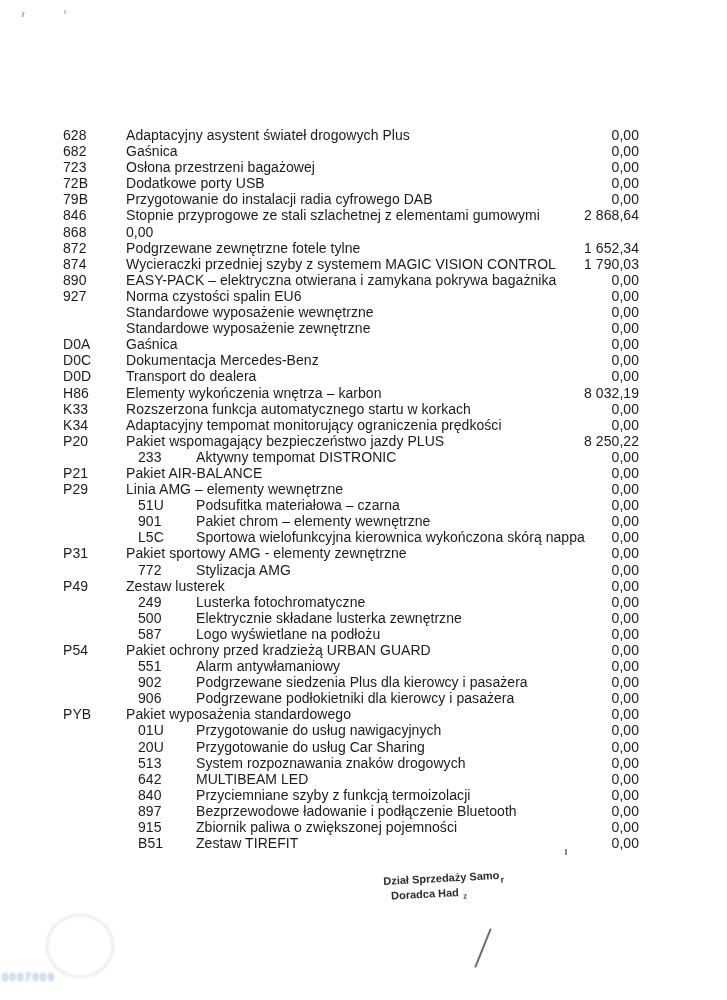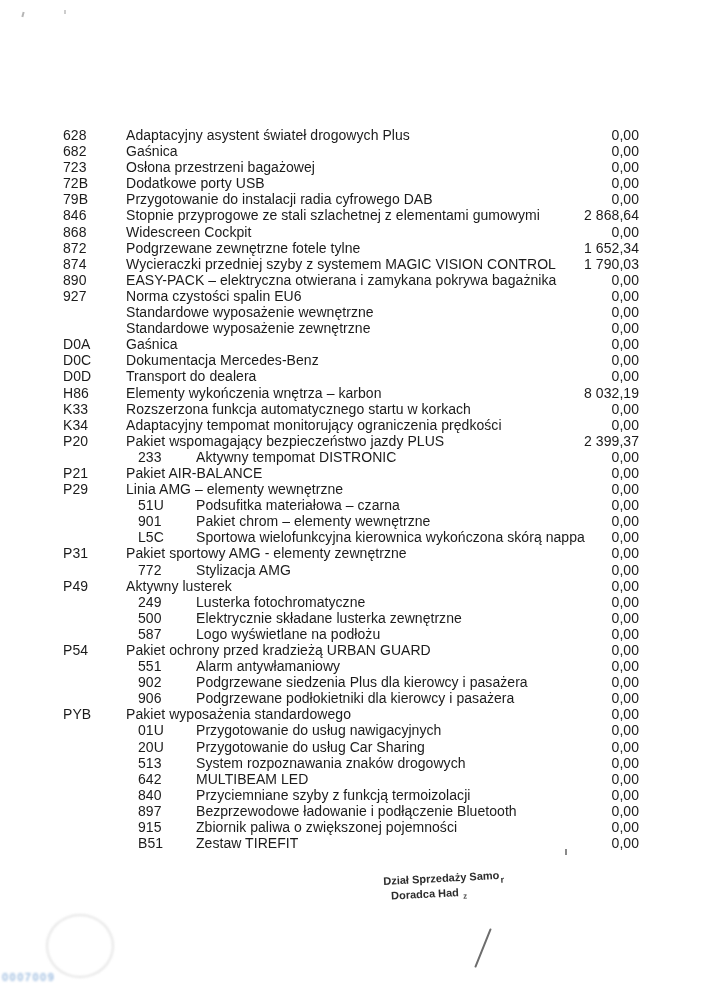--- a/index.html
+++ b/index.html
@@ -98,21 +98,20 @@
       <span class="desc">Przygotowanie do instalacji radia cyfrowego DAB</span>
       <span class="price">0,00</span>
     </div>
       <div class="row">
       <span class="code">846</span>
       <span class="desc">Stopnie przyprogowe ze stali szlachetnej z elementami gumowymi</span>
       <span class="price">2 868,64</span>
     </div>
       <div class="row">
       <span class="code">868</span>
-      <span class="desc">Widescreen Cockpit</span>
       <span class="price">0,00</span>
     </div>
       <div class="row">
       <span class="code">872</span>
       <span class="desc">Podgrzewane zewnętrzne fotele tylne</span>
       <span class="price">1 652,34</span>
     </div>
       <div class="row">
       <span class="code">874</span>
       <span class="desc">Wycieraczki przedniej szyby z systemem MAGIC VISION CONTROL</span>
@@ -164,21 +163,21 @@
       <span class="price">0,00</span>
     </div>
       <div class="row">
       <span class="code">K34</span>
       <span class="desc">Adaptacyjny tempomat monitorujący ograniczenia prędkości</span>
       <span class="price">0,00</span>
     </div>
       <div class="row">
       <span class="code">P20</span>
       <span class="desc">Pakiet wspomagający bezpieczeństwo jazdy PLUS</span>
-      <span class="price">2 399,37</span>
+      <span class="price">8 250,22</span>
     </div>
       <div class="row sub">
       <span class="code">233</span>
       <span class="desc">Aktywny tempomat DISTRONIC</span>
       <span class="price">0,00</span>
     </div>
       <div class="row">
       <span class="code">P21</span>
       <span class="desc">Pakiet AIR-BALANCE</span>
       <span class="price">0,00</span>
@@ -208,21 +207,21 @@
       <span class="desc">Pakiet sportowy AMG - elementy zewnętrzne</span>
       <span class="price">0,00</span>
     </div>
       <div class="row sub">
       <span class="code">772</span>
       <span class="desc">Stylizacja AMG</span>
       <span class="price">0,00</span>
     </div>
       <div class="row">
       <span class="code">P49</span>
-      <span class="desc">Aktywny lusterek</span>
+      <span class="desc">Zestaw lusterek</span>
       <span class="price">0,00</span>
     </div>
       <div class="row sub">
       <span class="code">249</span>
       <span class="desc">Lusterka fotochromatyczne</span>
       <span class="price">0,00</span>
     </div>
       <div class="row sub">
       <span class="code">500</span>
       <span class="desc">Elektrycznie składane lusterka zewnętrzne</span>

